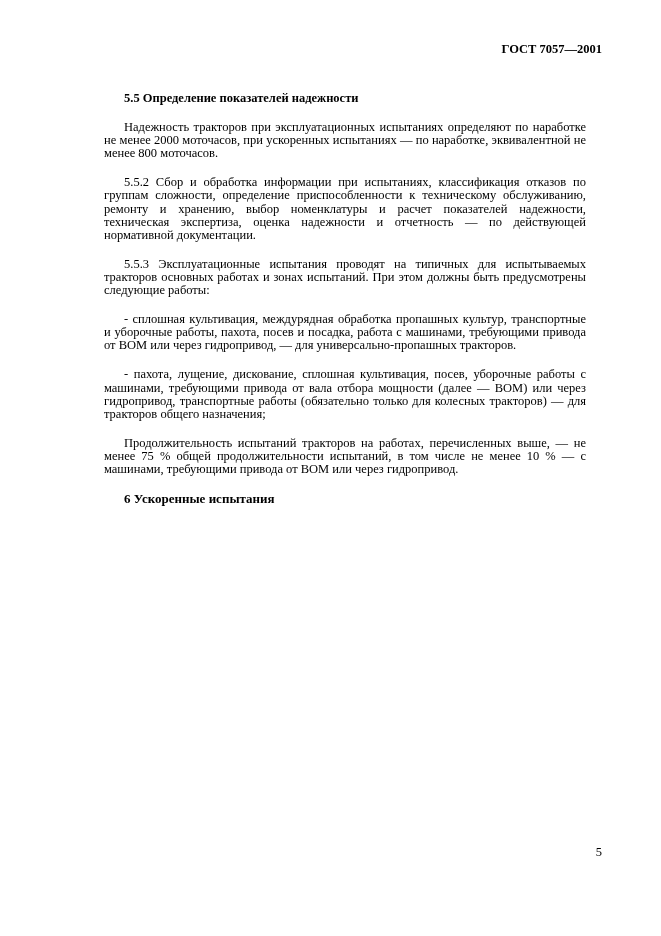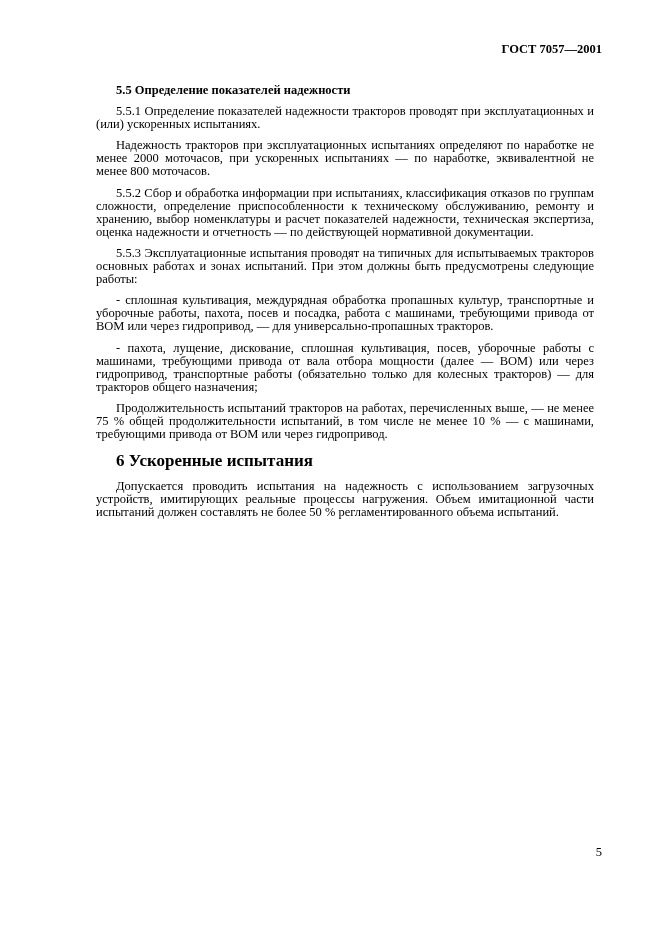--- a/index.html
+++ b/index.html
@@ -27,59 +27,57 @@
   }
   .content {
     position: absolute;
     top: 76px;
     left: 88px;
     width: 514px;
     font-size: 12.5px;
     line-height: 13.1px;
   }
   .content p {
-    margin: 8px;
+    margin: 16px;
     text-align: justify;
     text-indent: 20px;
   }
   .content p.heading {
     font-weight: bold;
     text-align: left;
   }
   .content p.heading-spaced {
     font-weight: bold;
     text-align: left;
     margin-top: 13px;
     margin-bottom: 13px;
-    font-size: 17px;
+    font-size: 13px;
   }
   .page-number {
     position: absolute;
     top: 845px;
     left: 88px;
     width: 514px;
     text-align: right;
     font-size: 12.5px;
   }
 </style>
 </head>
 <body>
 
 <div class="page">
 
   <div class="doc-header">ГОСТ 7057—2001</div>
 
   <div class="content">
     <p class="heading">5.5 Определение показателей надежности</p>
-    <p>5.5.1 Определение показателей надежности тракторов проводят при эксплуатационных и (или) ускоренных испытаниях.</p>
     <p>Надежность тракторов при эксплуатационных испытаниях определяют по наработке не менее 2000 моточасов, при ускоренных испытаниях — по наработке, эквивалентной не менее 800 моточасов.</p>
     <p>5.5.2 Сбор и обработка информации при испытаниях, классификация отказов по группам сложности, определение приспособленности к техническому обслуживанию, ремонту и хранению, выбор номенклатуры и расчет показателей надежности, техническая экспертиза, оценка надежности и отчетность — по действующей нормативной документации.</p>
     <p>5.5.3 Эксплуатационные испытания проводят на типичных для испытываемых тракторов основных работах и зонах испытаний. При этом должны быть предусмотрены следующие работы:</p>
     <p>- сплошная культивация, междурядная обработка пропашных культур, транспортные и уборочные работы, пахота, посев и посадка, работа с машинами, требующими привода от ВОМ или через гидропривод, — для универсально-пропашных тракторов.</p>
     <p>- пахота, лущение, дискование, сплошная культивация, посев, уборочные работы с машинами, требующими привода от вала отбора мощности (далее — ВОМ) или через гидропривод, транспортные работы (обязательно только для колесных тракторов) — для тракторов общего назначения;</p>
     <p>Продолжительность испытаний тракторов на работах, перечисленных выше, — не менее 75 % общей продолжительности испытаний, в том числе не менее 10 % — с машинами, требующими привода от ВОМ или через гидропривод.</p>
     <p class="heading-spaced">6 Ускоренные испытания</p>
-    <p>Допускается проводить испытания на надежность с использованием загрузочных устройств, имитирующих реальные процессы нагружения. Объем имитационной части испытаний должен составлять не более 50 % регламентированного объема испытаний.</p>
   </div>
 
   <div class="page-number">5</div>
 
 </div>
 
 </body></html>

